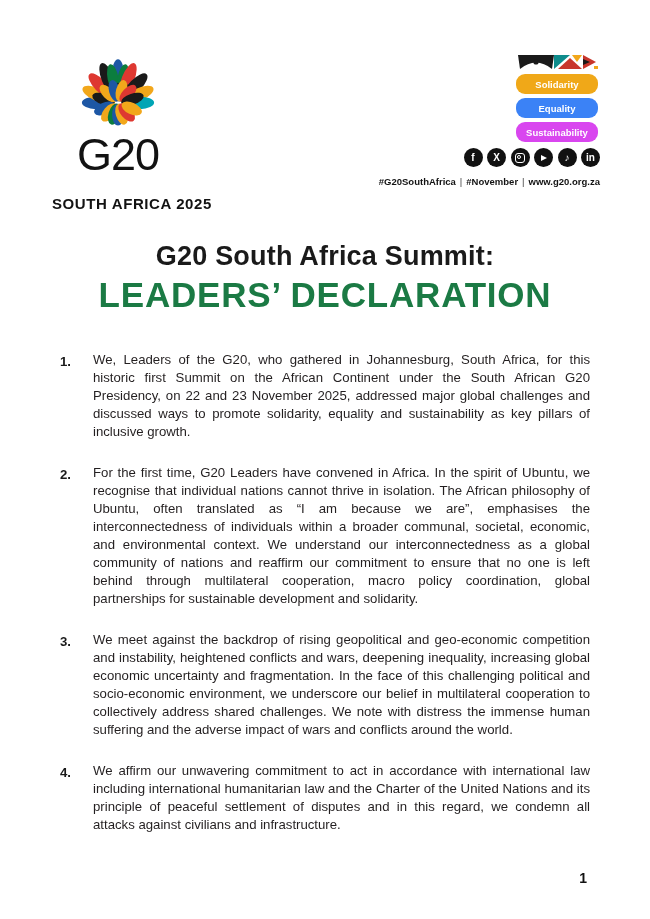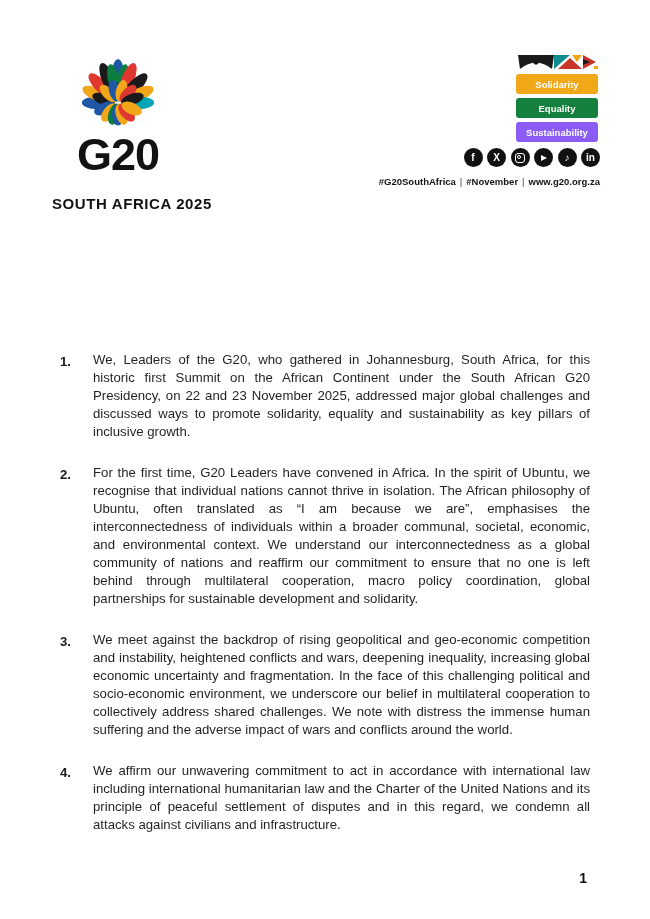--- a/index.html
+++ b/index.html
@@ -6,28 +6,28 @@
   html,body { background:#e8e8e8; }
   body { font-family:"Liberation Sans","DejaVu Sans",sans-serif; }
   .page {
     position:relative; width:650px; height:919px; margin:0 auto;
     background:#ffffff; overflow:hidden; color:#231f20;
   }
 
   
   .logo-block { position:absolute; left:52px; top:50px; width:132px; text-align:center; }
   .logo-flower { display:block; margin:0 auto; }
-  .logo-wordmark { font-size:45px; font-weight:700; letter-spacing:-1px; color:#121212; line-height:1.0; margin-top:-2px; }
+  .logo-wordmark { font-size:45px; font-weight:400; letter-spacing:-1px; color:#121212; line-height:1.0; margin-top:-2px; }
   .logo-subtext { font-size:15px; font-weight:700; letter-spacing:0.6px; color:#121212; margin-top:18px; white-space:nowrap; }
 
   
   .right-block { position:absolute; right:52px; top:54px; width:82px; }
   .pattern-strip { display:block; width:82px; height:16px; }
   .badge-bar {
-    width:82px; height:20px; margin-top:4px; border-radius:3px;
+    width:82px; height:20px; margin-top:4px; border-radius:9px;
     display:flex; align-items:center; justify-content:center;
     color:#ffffff; font-size:9.5px; font-weight:700;
   }
 
   
   .social-row { position:absolute; right:50px; top:148px; display:flex; gap:4.5px; }
   .social-circle {
     width:19px; height:19px; border-radius:50%; background:#111111;
     display:flex; align-items:center; justify-content:center;
     color:#ffffff; font-size:10px; font-weight:700; line-height:1;
@@ -169,22 +169,22 @@
       <path d="M4,15 Q20,2 36,15 Z" fill="#ffffff"></path>
       <circle cx="20" cy="8" r="2.6" fill="#1A1A1A"></circle>
       <polygon points="38,1 54,1 38,15" fill="#0E8C8C"></polygon>
       <polygon points="42,15 54,4 66,15" fill="#C8352B"></polygon>
       <polygon points="56,1 66,1 61,8" fill="#F2A71B"></polygon>
       <polygon points="67,1 80,8 67,15" fill="#C8352B"></polygon>
       <polygon points="67,5 74,8 67,11" fill="#1A1A1A"></polygon>
       <rect x="78" y="12" width="4" height="3" fill="#F2A71B"></rect>
     </svg>
     <div class="badge-bar" style="background: rgb(240, 168, 24);">Solidarity</div>
-    <div class="badge-bar" style="background: #15803d;">Equality</div>
-    <div class="badge-bar" style="background: #8b5cf6;">Sustainability</div>
+    <div class="badge-bar" style="background: #3b82f6;">Equality</div>
+    <div class="badge-bar" style="background: #d946ef;">Sustainability</div>
   </div>
 
   <div class="social-row">
     <span class="social-circle">f</span>
     <span class="social-circle">X</span>
     <span class="social-circle">
         <span class="ig-outline">
           <i></i>
         </span>
       </span>
@@ -198,20 +198,24 @@
   </div>
 
   <div class="meta-line">
     <span>#G20SouthAfrica</span>
     <span class="meta-sep">|</span>
     <span>#November</span>
     <span class="meta-sep">|</span>
     <span>www.g20.org.za</span>
   </div>
 
+  <div class="title-block">
+    <div class="title-line1">G20 South Africa Summit:</div>
+    <div class="title-line2" style="color: rgb(27, 122, 68);">LEADERS’ DECLARATION</div>
+  </div>
 
   <div class="content">
     <div class="para-row">
       <div class="para-num">1.</div>
       <div class="para-text">We, Leaders of the G20, who gathered in Johannesburg, South Africa, for this historic first Summit on the African Continent under the South African G20 Presidency, on 22 and 23 November 2025, addressed major global challenges and discussed ways to promote solidarity, equality and sustainability as key pillars of inclusive growth.</div>
     </div>
     <div class="para-row">
       <div class="para-num">2.</div>
       <div class="para-text">For the first time, G20 Leaders have convened in Africa. In the spirit of Ubuntu, we recognise that individual nations cannot thrive in isolation. The African philosophy of Ubuntu, often translated as “I am because we are”, emphasises the interconnectedness of individuals within a broader communal, societal, economic, and environmental context. We understand our interconnectedness as a global community of nations and reaffirm our commitment to ensure that no one is left behind through multilateral cooperation, macro policy coordination, global partnerships for sustainable development and solidarity.</div>
     </div>

